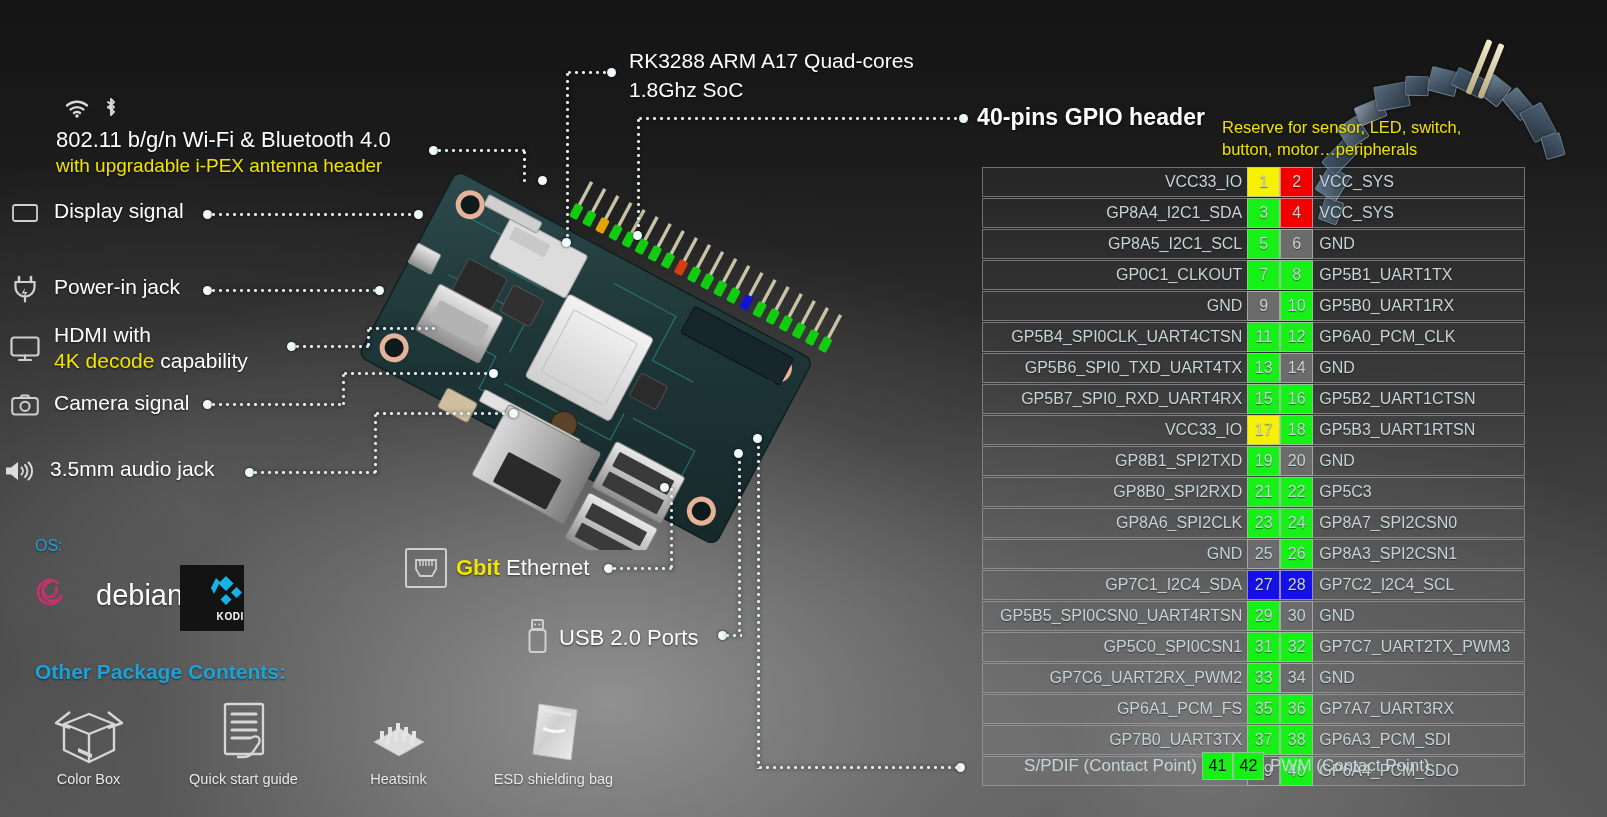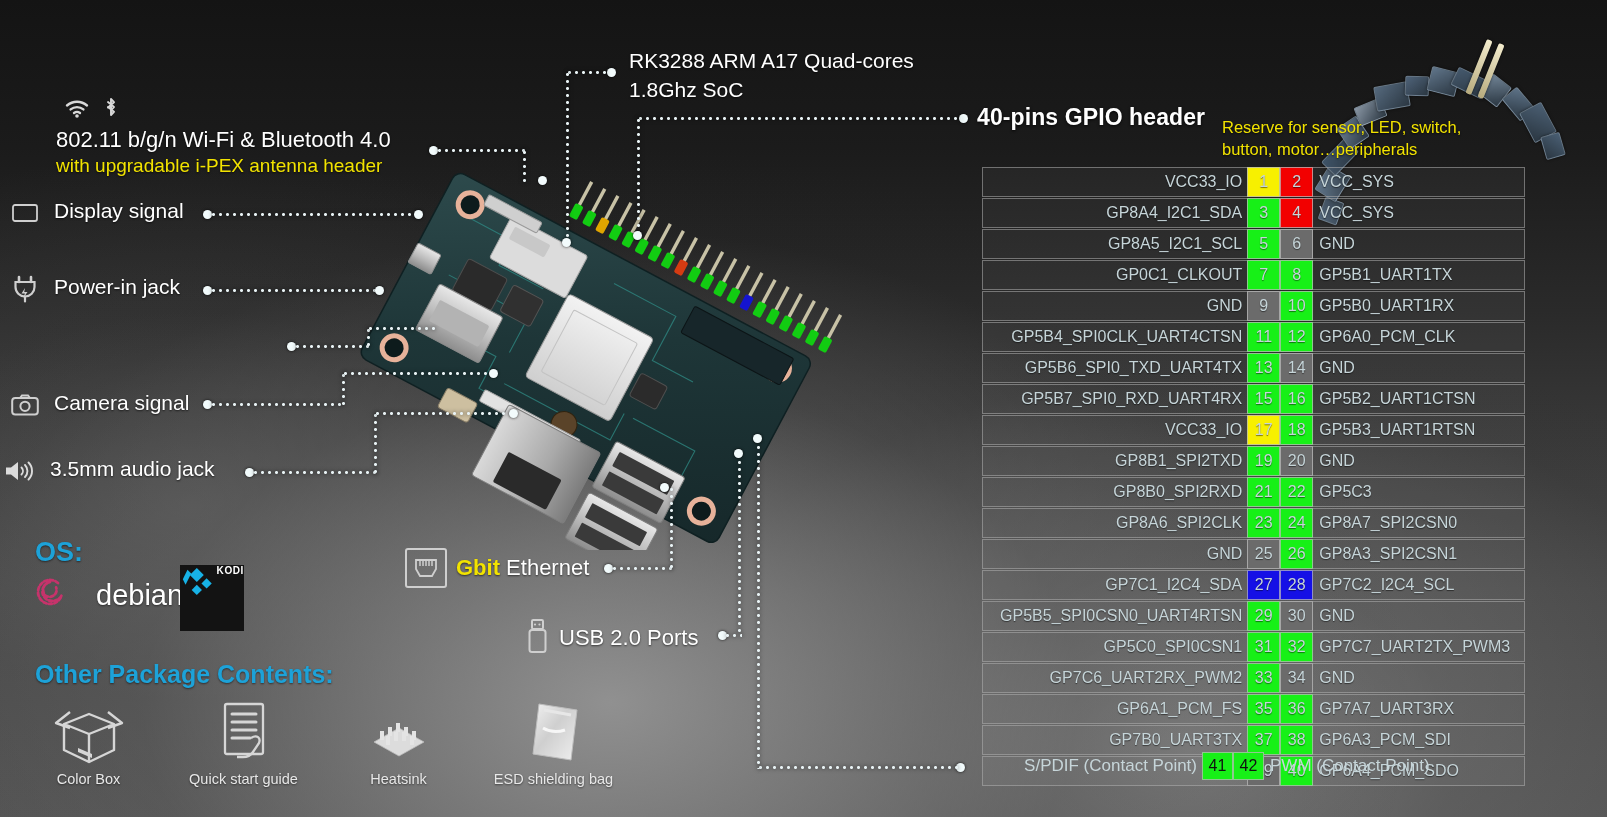--- a/index.html
+++ b/index.html
@@ -50,27 +50,27 @@
   .p-gray{background:#6b6b6b;color:#111;}
   .p-blue{background:#1510e6;color:#f0f0f0;margin-top:40px;}
 
   
   .cprow{position:absolute;left:962px;top:752px;width:543px;display:flex;align-items:center;}
   .cprow .cl{flex:1;text-align:right;padding-right:5px;color:#c6d5d9;font-size:17px;white-space:nowrap;}
   .cprow .cr{flex:1;text-align:left;padding-left:6px;color:#c6d5d9;font-size:17px;white-space:nowrap;}
   .cprow .cp{width:29px;text-align:center;font-size:16px;height:26px;line-height:26px;background:#17f017;color:#111;border:1px solid rgba(185,185,185,.75);}
 
   
-  .oslbl{position:absolute;left:35px;top:537px;color:#1da2d8;font-size:27px;font-weight:bold;text-shadow:0 1px 2px rgba(0,0,0,.5);}
+  .oslbl{position:absolute;left:35px;top:537px;color:#1da2d8;font-size:16px;font-weight:normal;text-shadow:0 1px 2px rgba(0,0,0,.5);}
   .debian{position:absolute;left:30px;top:572px;display:flex;align-items:center;gap:24px;}
   .debian .name{color:#fff;font-size:29px;text-shadow:0 1px 2px rgba(0,0,0,.5);}
-  .kodi{position:absolute;left:180px;top:565px;width:64px;height:66px;background:#131313;display:flex;align-items:flex-start;justify-content:center;gap:3px;}
+  .kodi{position:absolute;left:180px;top:565px;width:64px;height:66px;background:#131313;display:flex;flex-direction:column;align-items:flex-end;justify-content:center;gap:3px;}
   .kodi .kw{color:#fff;font-size:10px;font-weight:bold;letter-spacing:.6px;}
 
-  .pkglbl{position:absolute;left:35px;top:660px;color:#1da2d8;font-size:25px;font-weight:bold;text-shadow:0 1px 2px rgba(0,0,0,.5);}
+  .pkglbl{position:absolute;left:35px;top:660px;color:#1da2d8;font-size:21px;font-weight:bold;text-shadow:0 1px 2px rgba(0,0,0,.5);}
   .pkgrow{position:absolute;left:11px;top:695px;width:620px;display:flex;}
   .pkg{width:155px;display:flex;flex-direction:column;align-items:center;}
   .pkg .pi{height:74px;display:flex;align-items:center;justify-content:center;}
   .pkg .pl{color:#e8e8e8;font-size:14.5px;margin-top:2px;text-shadow:0 1px 2px rgba(0,0,0,.5);}
 
   
   .midlbl{position:absolute;display:flex;align-items:center;gap:9px;}
   .midlbl .mt{color:#fff;font-size:22px;white-space:nowrap;text-shadow:0 1px 2px rgba(0,0,0,.6);}
   .ethico{width:38px;height:36px;border:2px solid #cfcfcf;border-radius:3px;display:flex;align-items:center;justify-content:center;}
 
@@ -323,20 +323,32 @@
       <svg width="26" height="28" viewBox="0 0 26 28">
           <path d="M7 2 v5 M19 2 v5" stroke="#cfcfcf" stroke-width="2.6" stroke-linecap="round"></path>
           <path d="M3.5 7 h19 v5 a9.5 9.5 0 0 1 -19 0 z" fill="none" stroke="#cfcfcf" stroke-width="2.2"></path>
           <path d="M13 13 l-3.5 5.5 h3.4 l-1.6 4.6 4.2-6h-3.3z" fill="#cfcfcf"></path>
           <path d="M13 21.5 v5" stroke="#cfcfcf" stroke-width="2.2" stroke-linecap="round"></path>
         </svg>
     </span>
     <span class="txt">Power-in jack</span>
   </div>
 
+  <div class="feat" style="left:8px;top:322px">
+    <span class="ico" style="margin-top:12px">
+      <svg width="30" height="26" viewBox="0 0 30 26">
+          <rect x="1.5" y="1.5" width="27" height="18" rx="2.5" fill="none" stroke="#cfcfcf" stroke-width="2.2"></rect>
+          <path d="M15 19.5 v3.5 M9 24 h12" stroke="#cfcfcf" stroke-width="2.2" stroke-linecap="round"></path>
+        </svg>
+    </span>
+    <span class="txt">
+      <span>HDMI with</span><br>
+      <span class="yellow">4K decode</span><span> capability</span>
+    </span>
+  </div>
 
   <div class="feat" style="left:8px;top:390px">
     <span class="ico">
       <svg width="28" height="22" viewBox="0 0 28 22">
           <rect x="1.2" y="4" width="25.6" height="16.5" rx="3" fill="none" stroke="#cfcfcf" stroke-width="2"></rect>
           <path d="M9 4 l2-2.6 h6 L19 4" fill="none" stroke="#cfcfcf" stroke-width="2"></path>
           <circle cx="14" cy="12.3" r="4.6" fill="none" stroke="#cfcfcf" stroke-width="2"></circle>
         </svg>
     </span>
     <span class="txt">Camera signal</span>

